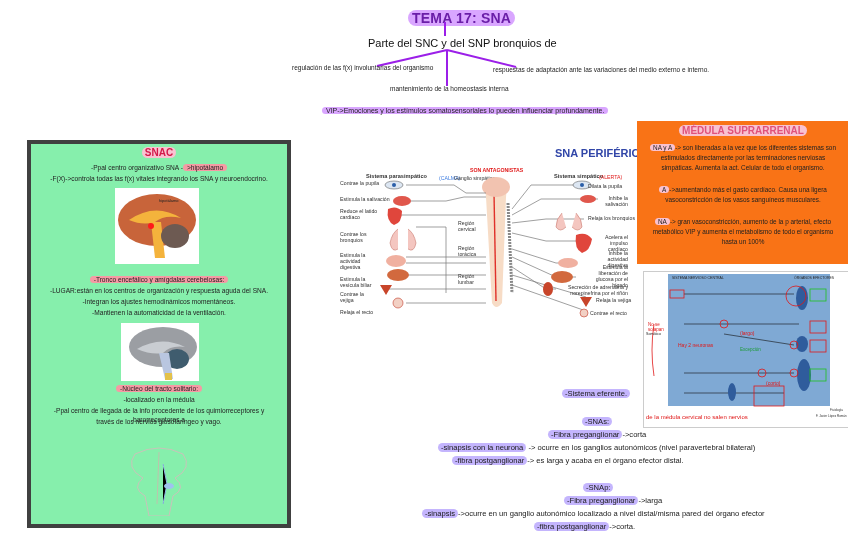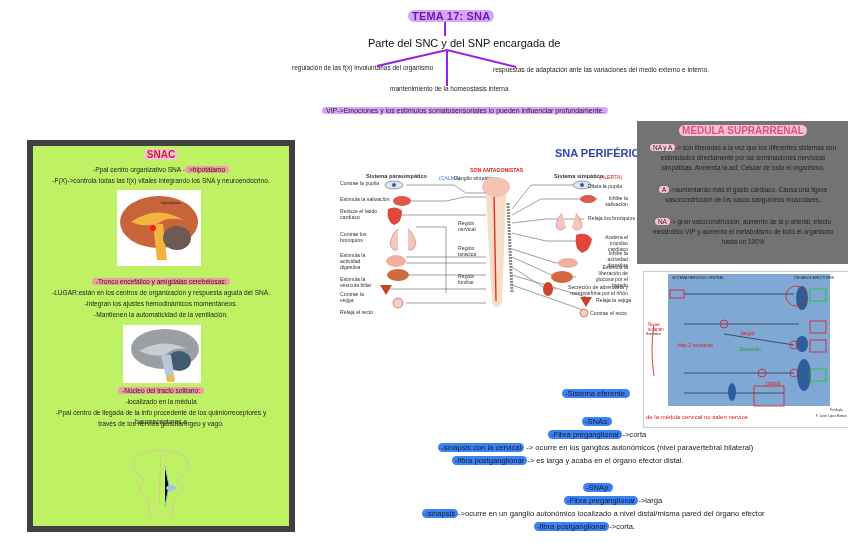--- a/index.html
+++ b/index.html
@@ -1,51 +1,51 @@
 <!DOCTYPE html>
 <html><head>
 <meta charset="utf-8">
 <style>
   html,body{margin:0;padding:0;background:#ffffff;}
   body{width:848px;height:549px;position:relative;overflow:hidden;font-family:"Liberation Sans",sans-serif;color:#1a1a1a;}
   .abs{position:absolute;}
   .hl-purple{background:#d9a6ff;border-radius:8px;padding:0 4px;}
   .hl-pink{background:#f59aa4;border-radius:8px;padding:0 4px;}
-  .hl-blue{background:#3b82f6;border-radius:8px;padding:0 3px;}
+  .hl-blue{background:#c4b5fd;border-radius:8px;padding:0 3px;}
   .hl-lightpink{background:#f9c2d1;border-radius:8px;padding:0 3px;}
-  .title{left:408px;top:10px;font-size:11px;font-weight:bold;color:#6a1ea8;letter-spacing:0.2px;}
+  .title{left:408px;top:10px;font-size:14px;font-weight:bold;color:#6a1ea8;letter-spacing:0.2px;}
   .subtitle{left:368px;top:37px;font-size:11px;color:#111;}
   .branch{font-size:6.5px;color:#222;white-space:nowrap;}
   .vip{left:322px;top:107px;font-size:7px;color:#222;}
   
-  .panel-left{left:27px;top:140px;width:256px;height:380px;background:#bef264;border:6px solid #404040;}
+  .panel-left{left:27px;top:140px;width:256px;height:380px;background:#86efac;border:4px solid #404040;}
   .panel-left .t{position:absolute;left:0;width:256px;text-align:center;font-size:6.6px;line-height:9px;color:#222;}
   .snac-title{font-size:10px !important;font-weight:bold;color:#d31a4a !important;}
   .img-box{position:absolute;background:#ffffff;}
   
-  .panel-right{left:637px;top:121px;width:211px;height:143px;background:#737373;}
+  .panel-right{left:637px;top:121px;width:211px;height:143px;background:#f97316;}
   .panel-right .t{position:absolute;left:6px;width:200px;text-align:center;font-size:6.4px;line-height:9.6px;color:#222;}
   .medula-title{font-size:10px !important;color:#e0527c !important;font-weight:bold;}
   .sna-perif{left:555px;top:147px;font-size:11px;font-weight:bold;color:#3146a8;}
   .diagram{left:336px;top:163px;width:295px;height:155px;}
   .diag-label{position:absolute;font-size:5.2px;color:#333;white-space:nowrap;}
   .phys-img{left:643px;top:271px;width:205px;height:155px;background:#fff;border:1px solid #ccc;}
   .bottom .t{position:absolute;font-size:7.6px;color:#1a1a1a;white-space:nowrap;text-align:center;}
 </style>
 </head>
 <body>
 
 <div class="abs title"><span class="hl-purple">TEMA 17: SNA</span></div>
 <svg class="abs" style="left:0;top:0" width="848" height="120">
   <line x1="445" y1="22" x2="445" y2="36" stroke="#9b1fe8" stroke-width="2"></line>
   <line x1="447" y1="50" x2="377" y2="66" stroke="#9b1fe8" stroke-width="2"></line>
   <line x1="447" y1="50" x2="447" y2="86" stroke="#9b1fe8" stroke-width="2"></line>
   <line x1="447" y1="50" x2="516" y2="67" stroke="#9b1fe8" stroke-width="2"></line>
 </svg>
-<div class="abs subtitle">Parte del SNC y del SNP encargada de</div>
+<div class="abs subtitle">Parte del SNC y del SNP bronquios de</div>
 <div class="abs branch" style="left:292px;top:64px">regulación de las f(x) involuntarias del organismo</div>
 <div class="abs branch" style="left:390px;top:85px">mantenimiento de la homeostasis interna</div>
 <div class="abs branch" style="left:493px;top:66px">respuestas de adaptación ante las variaciones del medio externo e interno.</div>
 <div class="abs vip"><span class="hl-purple">VIP-&gt;Emociones y los estímulos somatosensoriales lo pueden influenciar profundamente.</span></div>
 
 <div class="abs panel-left">
   <div class="t snac-title" style="top:4px"><span class="hl-lightpink">SNAC</span></div>
   <div class="t" style="top:19px"><span>-Ppal centro organizativo SNA -</span><span class="hl-pink">&gt;hipotálamo</span></div>
   <div class="t" style="top:30px">-F(X)-&gt;controla todas las f(x) vitales integrando los SNA y neuroendocrino.</div>
 
@@ -224,19 +224,19 @@
   <div class="abs" style="left:2px;top:60px;font-size:3.6px;color:#222">Somático</div>
   <div class="abs" style="left:2px;top:142px;font-size:6px;color:#e01818;white-space:nowrap">de la médula cervical no salen nervios</div>
   <div class="abs" style="left:186px;top:136px;font-size:3px;color:#333">Fisiología</div>
   <div class="abs" style="left:172px;top:142px;font-size:3px;color:#333;white-space:nowrap">F. Javier López Román</div>
 </div>
 
 <div class="bottom">
   <div class="t" style="left:562px;top:389px"><span class="hl-blue">-Sistema eferente.</span></div>
   <div class="t" style="left:582px;top:417px"><span class="hl-blue">-SNAs:</span></div>
   <div class="t" style="left:548px;top:430px"><span class="hl-blue">-Fibra preganglionar</span><span>-&gt;corta</span></div>
-  <div class="t" style="left:438px;top:443px"><span class="hl-blue">-sinapsis con la cervical</span><span> -&gt; ocurre en los ganglios autonómicos (nivel paravertebral bilateral)</span></div>
+  <div class="t" style="left:438px;top:443px"><span class="hl-blue">-sinapsis con la neurona</span><span> -&gt; ocurre en los ganglios autonómicos (nivel paravertebral bilateral)</span></div>
   <div class="t" style="left:452px;top:456px"><span class="hl-blue">-fibra postganglionar</span><span>-&gt; es larga y acaba en el órgano efector distal.</span></div>
   <div class="t" style="left:583px;top:483px"><span class="hl-blue">-SNAp:</span></div>
   <div class="t" style="left:564px;top:496px"><span class="hl-blue">-Fibra preganglionar</span><span>-&gt;larga</span></div>
   <div class="t" style="left:422px;top:509px"><span class="hl-blue">-sinapsis</span><span>-&gt;ocurre en un ganglio autonómico localizado a nivel distal/misma pared del órgano efector</span></div>
   <div class="t" style="left:534px;top:522px"><span class="hl-blue">-fibra postganglionar</span><span>-&gt;corta.</span></div>
 </div>
 
 </body></html>

